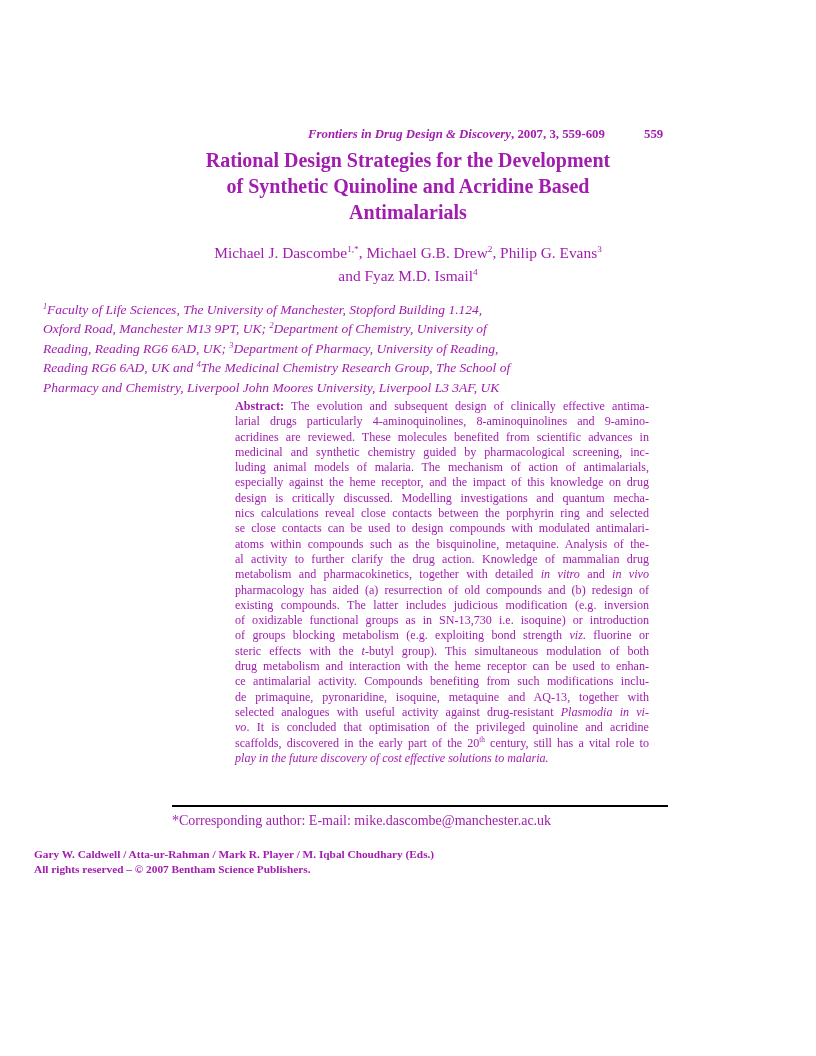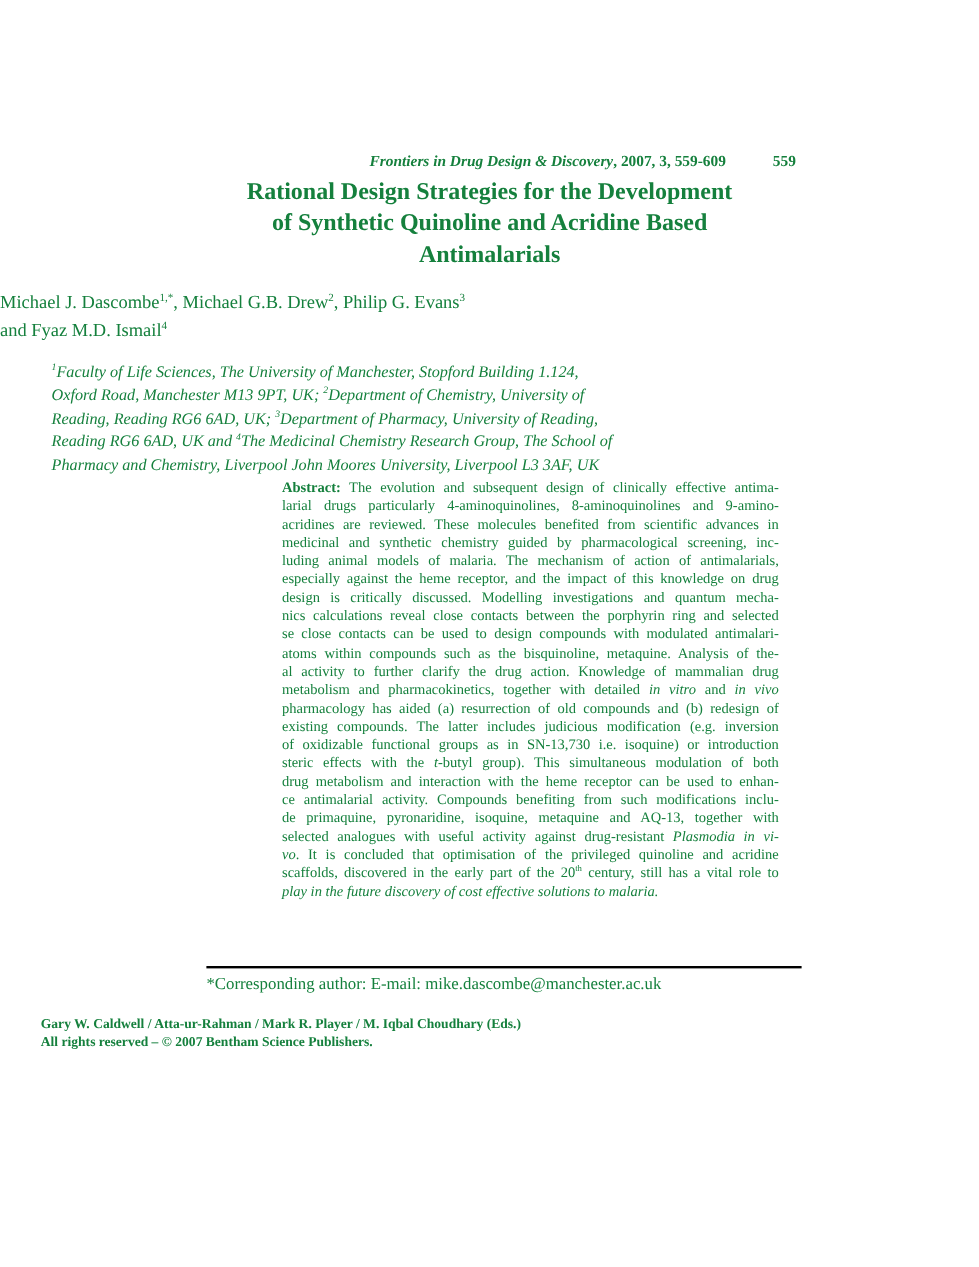--- a/index.html
+++ b/index.html
@@ -1,41 +1,41 @@
 <!DOCTYPE html>
 <html><head>
 <meta charset="utf-8">
 <style>
   html, body { margin: 0; padding: 0; background: #ffffff; }
   .page {
     position: relative;
     width: 816px;
     height: 1056px;
     background: #ffffff;
-    color: #15803d;
+    color: #a21caf;
     font-family: "Liberation Serif", "DejaVu Serif", serif;
     overflow: hidden;
   }
   .page sup { font-size: 0.6em; vertical-align: super; line-height: 0; }
 
   .running-head {
     position: absolute; top: 127px; left: 308px;
     font-size: 12.8px; font-weight: bold; white-space: nowrap;
   }
   .page-num {
     position: absolute; top: 127px; left: 644px;
     font-size: 12.8px; font-weight: bold;
   }
   .title {
     position: absolute; top: 147px; left: 0; width: 816px; margin: 0;
     text-align: center; font-size: 20px; font-weight: bold; line-height: 26px;
   }
   .authors {
     position: absolute; top: 241px; left: 0; width: 816px;
-    text-align: left; font-size: 15.4px; line-height: 23px;
+    text-align: center; font-size: 15.4px; line-height: 23px;
   }
   .affiliations {
     position: absolute; top: 300px; left: 0; width: 800px;
     text-align: left; font-style: italic; font-size: 13.5px; line-height: 19.4px; margin-left: 43px;
   }
   .abstract {
     position: absolute; top: 399px; left: 235px; width: 414px;
     font-size: 12.1px; line-height: 15.3px;
   }
   .abstract .jline { text-align: justify; text-align-last: justify; white-space: normal; }
@@ -91,20 +91,21 @@
       <div class="jline">especially against the heme receptor, and the impact of this knowledge on drug</div>
       <div class="jline">design is critically discussed. Modelling investigations and quantum mecha-</div>
       <div class="jline">nics calculations reveal close contacts between the porphyrin ring and selected</div>
       <div class="jline">se close contacts can be used to design compounds with modulated antimalari-</div>
       <div class="jline">atoms within compounds such as the bisquinoline, metaquine. Analysis of the-</div>
       <div class="jline">al activity to further clarify the drug action. Knowledge of mammalian drug</div>
       <div class="jline">metabolism and pharmacokinetics, together with detailed <i>in vitro</i> and <i>in vivo</i></div>
       <div class="jline">pharmacology has aided (a) resurrection of old compounds and (b) redesign of</div>
       <div class="jline">existing compounds. The latter includes judicious modification (e.g. inversion</div>
       <div class="jline">of oxidizable functional groups as in SN-13,730 i.e. isoquine) or introduction</div>
+      <div class="jline">of groups blocking metabolism (e.g. exploiting bond strength <i>viz</i>. fluorine or</div>
       <div class="jline">steric effects with the <i>t</i>-butyl group). This simultaneous modulation of both</div>
       <div class="jline">drug metabolism and interaction with the heme receptor can be used to enhan-</div>
       <div class="jline">ce antimalarial activity. Compounds benefiting from such modifications inclu-</div>
       <div class="jline">de primaquine, pyronaridine, isoquine, metaquine and AQ-13, together with</div>
       <div class="jline">selected analogues with useful activity against drug-resistant <i>Plasmodia in vi</i>-</div>
       <div class="jline"><i>vo</i>. It is concluded that optimisation of the privileged quinoline and acridine</div>
       <div class="jline">scaffolds, discovered in the early part of the 20<sup>th</sup> century, still has a vital role to</div>
       <div class="jline last">play in the future discovery of cost effective solutions to malaria.</div>
     </div>
 

